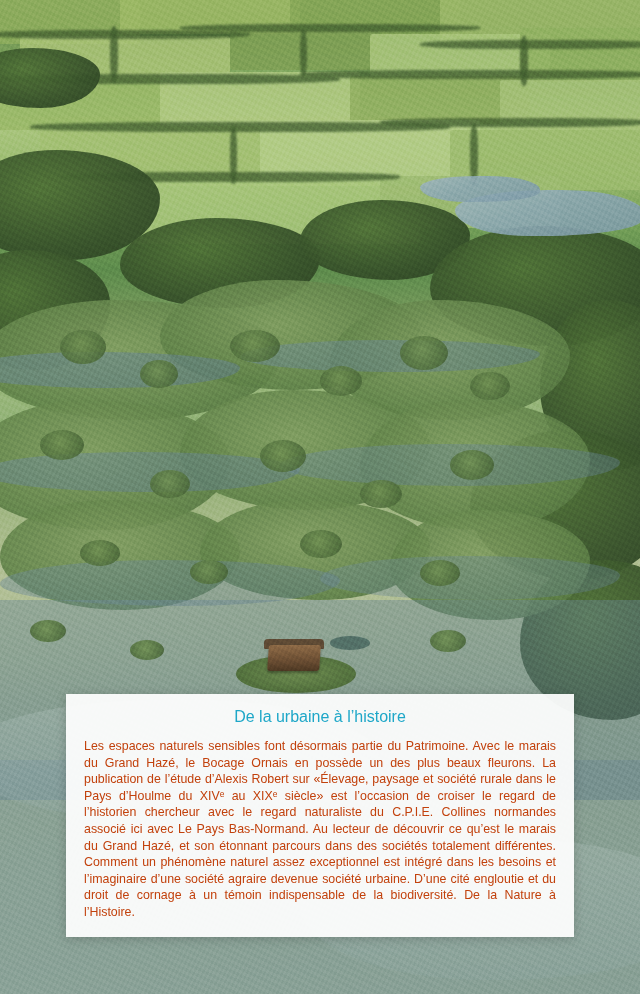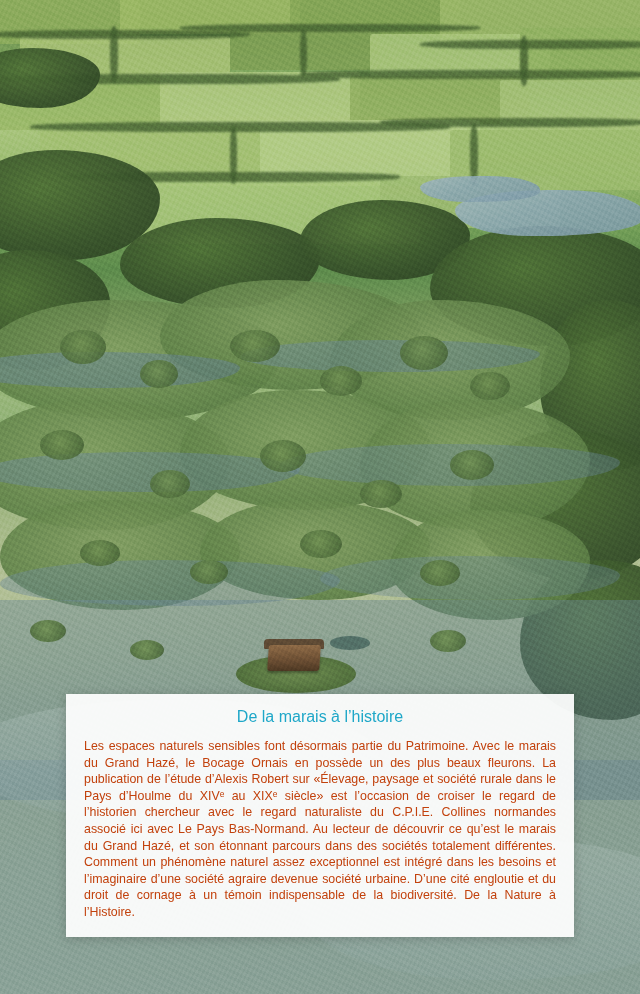--- a/index.html
+++ b/index.html
@@ -282,17 +282,17 @@
     <div class="cabin"></div>
     <div class="boat"></div>
 
     <div class="shallow" style="left:-40px; top:700px; width:420px; height:120px; opacity:.35;"></div>
     <div class="shallow" style="left:300px; top:840px; width:400px; height:140px; opacity:.3;"></div>
 
     <div class="grain"></div>
   </div>
 
   <div class="caption-card">
-    <div class="card-subtitle">De la marais à l’histoire</div>
+    <div class="card-subtitle">De la urbaine à l’histoire</div>
     <div class="card-body">Les espaces naturels sensibles font désormais partie du Patrimoine. Avec le marais du Grand Hazé, le Bocage Ornais en possède un des plus beaux fleurons. La publication de l’étude d’Alexis Robert sur «Élevage, paysage et société rurale dans le Pays d’Houlme du XIVᵉ au XIXᵉ siècle» est l’occasion de croiser le regard de l’historien chercheur avec le regard naturaliste du C.P.I.E. Collines normandes associé ici avec Le Pays Bas-Normand. Au lecteur de découvrir ce qu’est le marais du Grand Hazé, et son étonnant parcours dans des sociétés totalement différentes. Comment un phénomène naturel assez exceptionnel est intégré dans les besoins et l’imaginaire d’une société agraire devenue société urbaine. D’une cité engloutie et du droit de cornage à un témoin indispensable de la biodiversité. De la Nature à l’Histoire.</div>
   </div>
 
 </div>
 
 </body></html>

